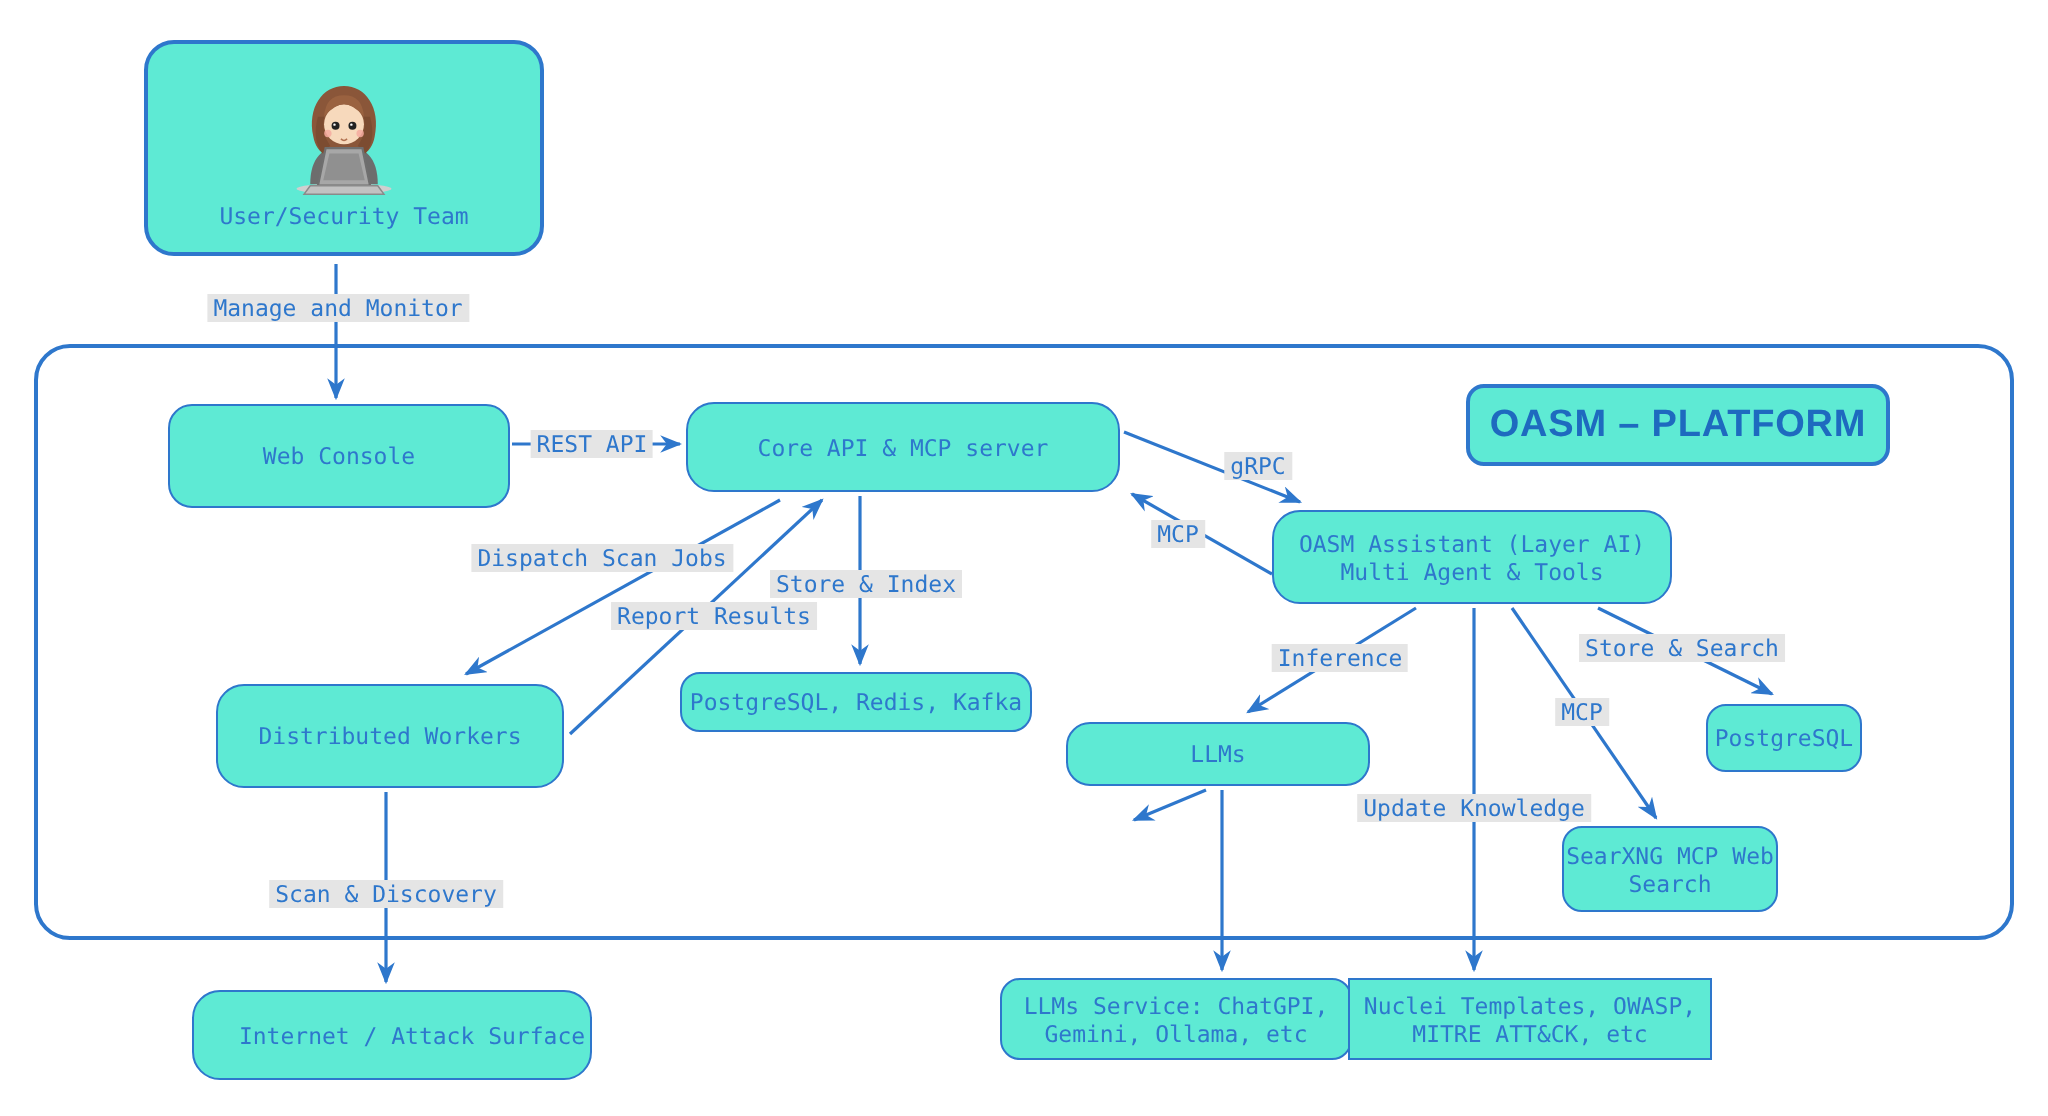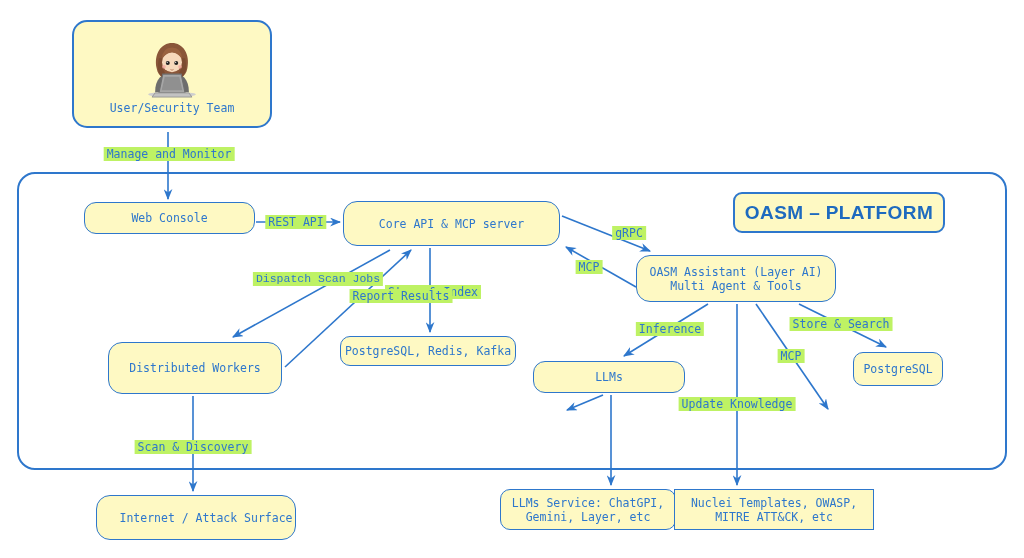--- a/index.html
+++ b/index.html
@@ -6,40 +6,40 @@
     --stroke: #2e77cc;
     --ink: #2e77cc;
     --title: #1e6abf;
   }
   html, body { margin:0; padding:0; background:#ffffff; }
   .stage {
     position:relative; width:1024px; height:558px; background:#fff;
     overflow:hidden; font-family:"DejaVu Sans Mono", monospace;
   }
   .node {
-    position:absolute; box-sizing:border-box; background:#fef9c3;
+    position:absolute; box-sizing:border-box; background:#5eead4;
     border:1.6px solid var(--stroke); border-radius:12px;
     display:flex; flex-direction:column; align-items:center; justify-content:center;
     color:var(--ink); font-size:11.5px; line-height:14px; text-align:center;
     white-space:nowrap; z-index:2;
   }
   .node.thick { border-width:2.2px; border-radius:15px; }
   .platform {
     position:absolute; box-sizing:border-box; border:2px solid var(--stroke);
     border-radius:18px; background:transparent; z-index:0;
   }
   .title-box {
     border-width:2px; border-radius:9px;
   }
   .title-box span {
     font-family:"Liberation Sans", sans-serif; font-weight:700; font-size:19px;
     color:var(--title); letter-spacing:0.4px;
   }
   .elabel {
-    position:absolute; transform:translate(-50%,-50%); background:#bef264;
+    position:absolute; transform:translate(-50%,-50%); background:#e5e5e5;
     color:var(--ink); font-size:11.5px; line-height:14px; padding:0 3px;
     white-space:nowrap; z-index:3;
   }
   svg.edges { position:absolute; left:0; top:0; z-index:1; pointer-events:none; }
   svg.edges line { stroke:var(--stroke); stroke-width:1.6; }
   .arrowhead { fill:var(--stroke); }
   .avatar { margin-bottom:2px; }
 </style>
 </head>
 <body>
@@ -87,21 +87,21 @@
       <circle cx="39.5" cy="44" r="2.4" fill="#f4aaa0" opacity="0.85"></circle>
       <circle cx="60.5" cy="44" r="2.4" fill="#f4aaa0" opacity="0.85"></circle>
       <path d="M48,47.5 Q50,49.5 52,47.5" stroke="#b07050" stroke-width="1" fill="none"></path>
       <path d="M33,78 L38,53.5 L62,53.5 L67,78 Z" fill="#a7a7a7" stroke="#6f6f6f" stroke-width="1.5"></path>
       <path d="M36.5,74.5 L40.5,57 L59.5,57 L63.5,74.5 Z" fill="#909090"></path>
       <path d="M28,78 L72,78 L76,83.5 L24,83.5 Z" fill="#c2c2c2" stroke="#8a8a8a" stroke-width="1"></path>
     </svg>
     <span>User/Security Team</span>
   </div>
 
-  <div class="node" style="left:84px; top:202px; width:171px; height:32px;">
+  <div class="node" style="left:84px; top:202px; width:171px; height:52px;">
     <span>Web Console</span>
   </div>
 
   <div class="node" style="left:343px; top:201px; width:217px; height:45px; border-radius:14px;">
     <span>Core API &amp; MCP server</span>
   </div>
 
   <div class="node title-box" style="left:733px; top:192px; width:212px; height:41px;">
     <span>OASM – PLATFORM</span>
   </div>
@@ -117,45 +117,49 @@
 
   <div class="node" style="left:108px; top:342px; width:174px; height:52px; border-radius:14px;">
     <span>Distributed Workers</span>
   </div>
 
   <div class="node" style="left:533px; top:361px; width:152px; height:32px;">
     <span>LLMs</span>
   </div>
 
 
-  <div class="node" style="left:853px; top:352px; width:90px; height:34px; border-radius:10px;">
+  <div class="node" style="left:853px; top:352px; width:78px; height:34px; border-radius:10px;">
     <span>PostgreSQL</span>
   </div>
 
+  <div class="node" style="left:781px; top:413px; width:108px; height:43px; border-radius:10px;">
+    <span>SearXNG MCP Web</span>
+    <span>Search</span>
+  </div>
 
   <div class="node" style="left:96px; top:495px; width:200px; height:45px; border-radius:14px;padding-left:20px;">
     <span>Internet / Attack Surface</span>
   </div>
 
   <div class="node" style="left:500px; top:489px; width:176px; height:41px; border-radius:10px;">
     <span>LLMs Service: ChatGPI,</span>
-    <span>Gemini, Layer, etc</span>
+    <span>Gemini, Ollama, etc</span>
   </div>
 
-  <div class="node" style="left:674px; top:489px; width:200px; height:41px; border-radius:0;">
+  <div class="node" style="left:674px; top:489px; width:182px; height:41px; border-radius:0;">
     <span>Nuclei Templates, OWASP,</span>
     <span>MITRE ATT&amp;CK, etc</span>
   </div>
 
   <div class="elabel" style="left:169px; top:154px;">Manage and Monitor</div>
   <div class="elabel" style="left:296px; top:222px;">REST API</div>
   <div class="elabel" style="left:629px; top:233px;">gRPC</div>
   <div class="elabel" style="left:589px; top:267px;">MCP</div>
-  <div class="elabel" style="left:318px; top:279px;font-family:Liberation Mono, monospace;">Dispatch Scan Jobs</div>
+  <div class="elabel" style="left:301px; top:279px;">Dispatch Scan Jobs</div>
   <div class="elabel" style="left:433px; top:292px;">Store &amp; Index</div>
-  <div class="elabel" style="left:357px; top:296px;margin-left:44px;">Report Results</div>
+  <div class="elabel" style="left:357px; top:308px;">Report Results</div>
   <div class="elabel" style="left:670px; top:329px;">Inference</div>
   <div class="elabel" style="left:841px; top:324px;">Store &amp; Search</div>
   <div class="elabel" style="left:791px; top:356px;">MCP</div>
   <div class="elabel" style="left:737px; top:404px;">Update Knowledge</div>
   <div class="elabel" style="left:193px; top:447px;">Scan &amp; Discovery</div>
 
 </div>
 
 </body></html>

